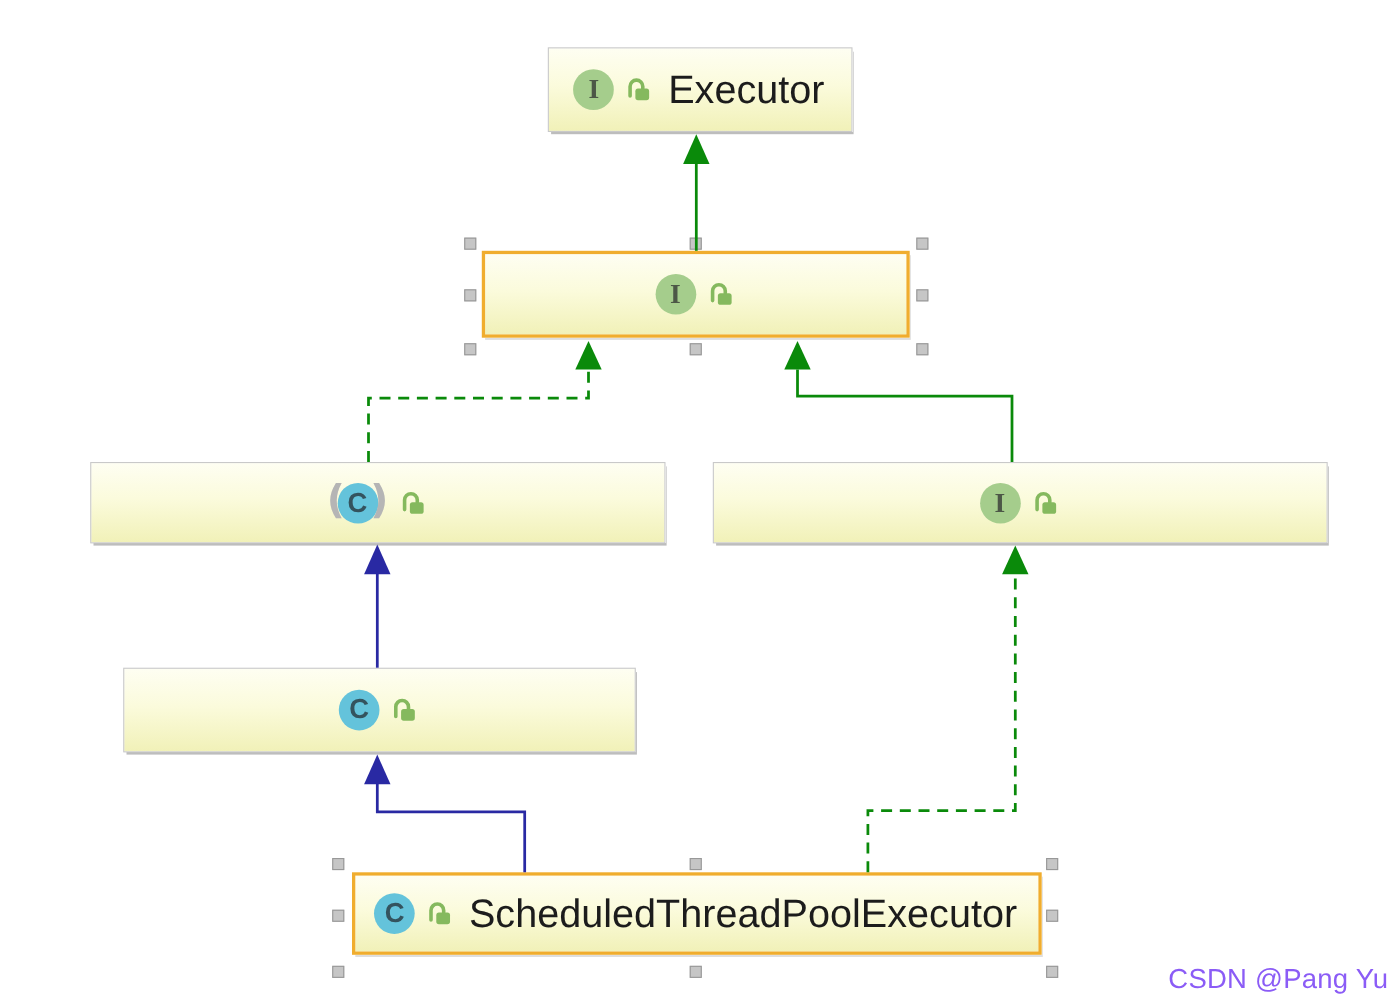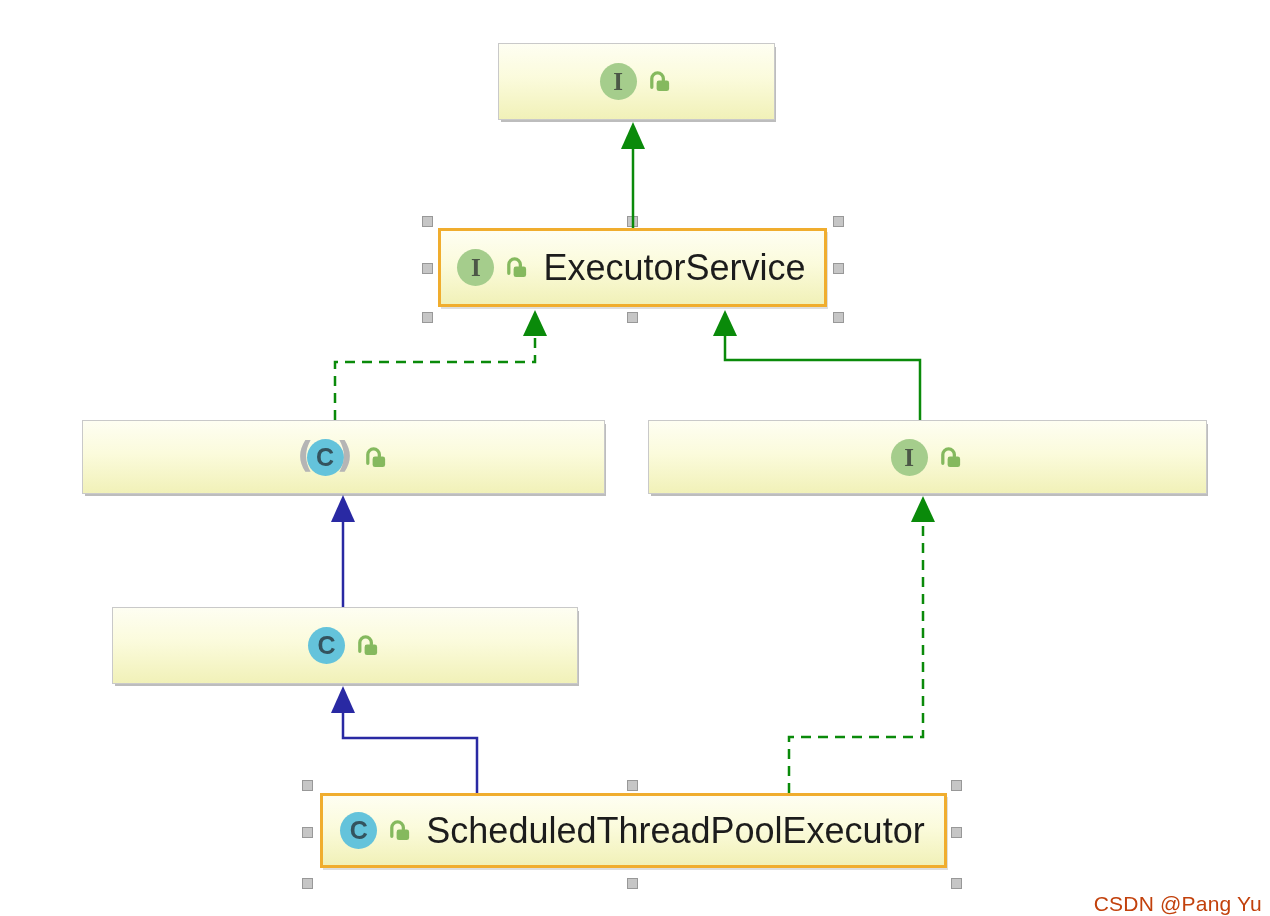--- a/index.html
+++ b/index.html
@@ -43,48 +43,48 @@
   }
   
   svg.edges{position:absolute;left:0;top:0;pointer-events:none;}
   .edge-solid-green{stroke:#0a8a0a;stroke-width:2.5;fill:none;}
   .edge-dashed-green{stroke:#0a8a0a;stroke-width:2.5;fill:none;stroke-dasharray:10 7;}
   .edge-solid-blue{stroke:#2929a3;stroke-width:2.5;fill:none;}
   .head-green{fill:#0a8a0a;stroke:none;}
   .head-blue{fill:#2929a3;stroke:none;}
   
   .watermark{
-    position:absolute;right:8px;bottom:0;
-    color:#c2410c;font-size:21px;letter-spacing:0.2px;
+    position:absolute;right:8px;bottom:11px;
+    color:#8b5cf6;font-size:25px;letter-spacing:0.2px;
   }
 </style>
 </head>
 <body>
 
 <div class="stage">
 
   <div class="node" style="left:498px;top:43px;width:277px;height:77px;">
     <span class="badge iface">I</span>
     <span class="lock">
       <svg width="25" height="27" viewBox="0 0 26 28">
         <path d="M5 20 V11 a6 6 0 0 1 12 0 v2" fill="none" stroke="#85b95e" stroke-width="3.4" stroke-linecap="round"></path>
         <rect x="10" y="13" width="13" height="11" rx="2.5" fill="#85b95e"></rect>
       </svg>
     </span>
+    <span class="label">Executor</span>
   </div>
 
   <div class="node selected" style="left:438px;top:228px;width:389px;height:79px;">
     <span class="badge iface">I</span>
     <span class="lock">
       <svg width="25" height="27" viewBox="0 0 26 28">
         <path d="M5 20 V11 a6 6 0 0 1 12 0 v2" fill="none" stroke="#85b95e" stroke-width="3.4" stroke-linecap="round"></path>
         <rect x="10" y="13" width="13" height="11" rx="2.5" fill="#85b95e"></rect>
       </svg>
     </span>
-    <span class="label">ExecutorService</span>
   </div>
 
   <span class="handle" style="left:422px;top:216px;"></span>
   <span class="handle" style="left:627px;top:216px;"></span>
   <span class="handle" style="left:833px;top:216px;"></span>
   <span class="handle" style="left:422px;top:263px;"></span>
   <span class="handle" style="left:833px;top:263px;"></span>
   <span class="handle" style="left:422px;top:312px;"></span>
   <span class="handle" style="left:627px;top:312px;"></span>
   <span class="handle" style="left:833px;top:312px;"></span>

